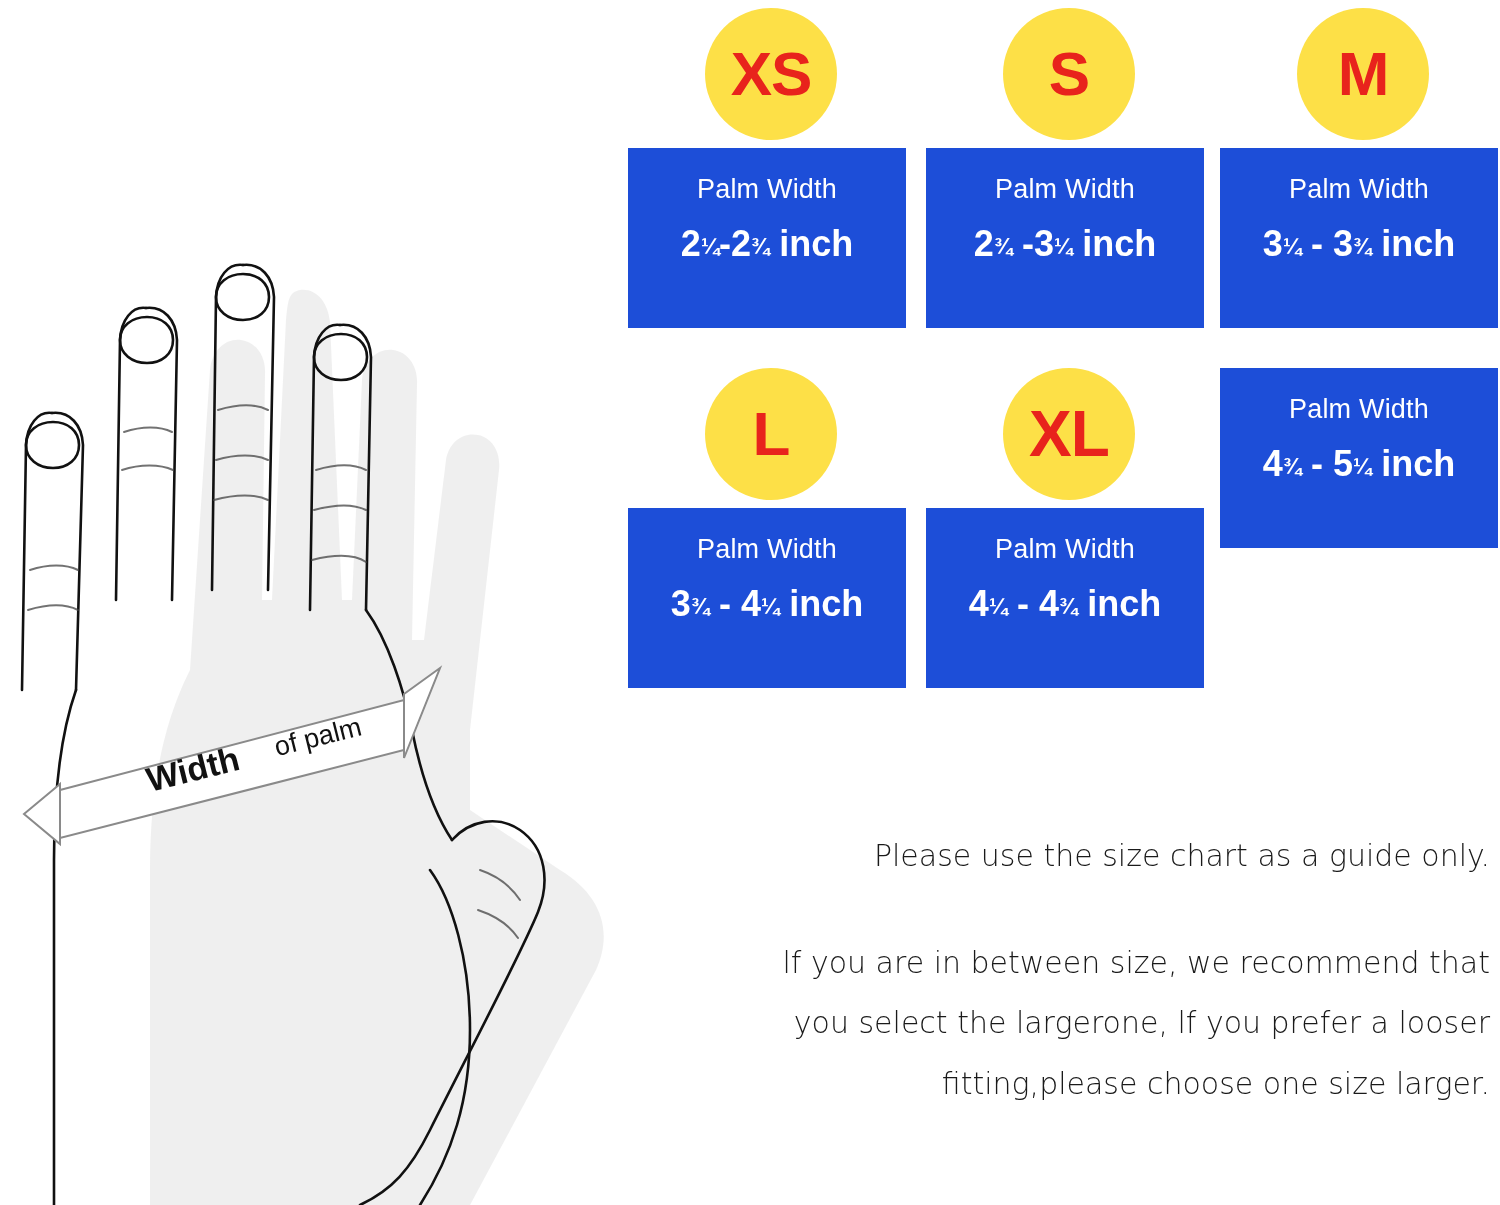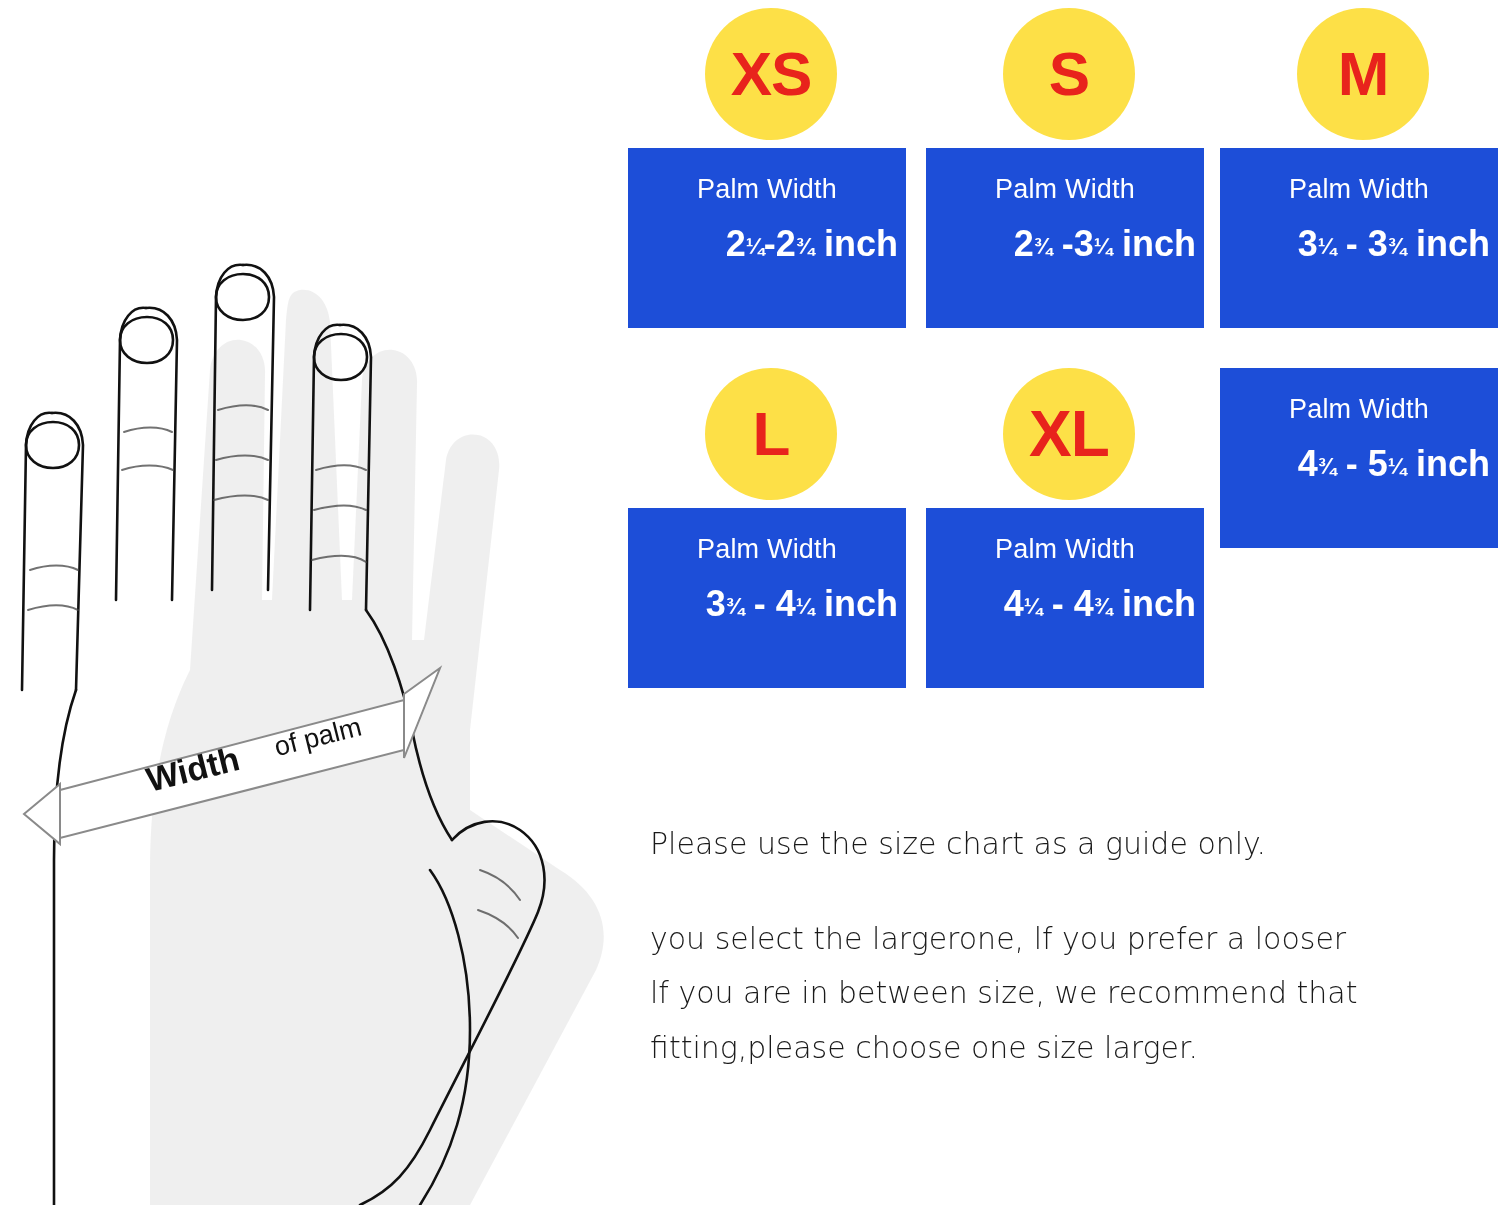--- a/index.html
+++ b/index.html
@@ -74,41 +74,40 @@
   .pw-label {
     font-size: 27px;
     font-weight: normal;
     letter-spacing: 0.2px;
     margin-bottom: 18px;
   }
   .pw-value {
     font-size: 36px;
     font-weight: bold;
     white-space: nowrap;
-    text-align: right;
   }
   .pw-value .frac {
     font-size: 0.62em;
     vertical-align: 0.1em;
     letter-spacing: -0.5px;
   }
 
   
   #notes {
     position: absolute;
     left: 650px;
     top: 820px;
     width: 840px;
     color: #1a1a1a;
     font-size: 30px;
     line-height: 1.62;
     font-family: "DejaVu Sans", sans-serif;
     font-weight: 300;
   }
-  #notes .note-line { margin: 0 0 6px 0; }
+  #notes .note-line { margin: 12px 0 6px 0; text-align: right; }
   #notes .note-gap { height: 40px; }
 
   .hand-label-text {
     font-family: "Liberation Sans", sans-serif;
   }
 </style>
 </head>
 <body>
 
 <div id="hand-illustration">
@@ -244,16 +243,16 @@
         <span>4</span><span class="frac">¾</span><span> - </span><span>5</span><span class="frac">¼</span>&nbsp;<span>inch</span>
       </div>
     </div>
   </div>
 
 </div>
 
 <div id="notes">
   <p class="note-line">Please use the size chart as a guide only.</p>
   <div class="note-gap"></div>
+  <p class="note-line">lf you are in between size, we recommend that</p>
   <p class="note-line">you select the largerone, lf you prefer a looser</p>
-  <p class="note-line">lf you are in between size, we recommend that</p>
   <p class="note-line">fitting,please choose one size larger.</p>
 </div>
 
 </body></html>

